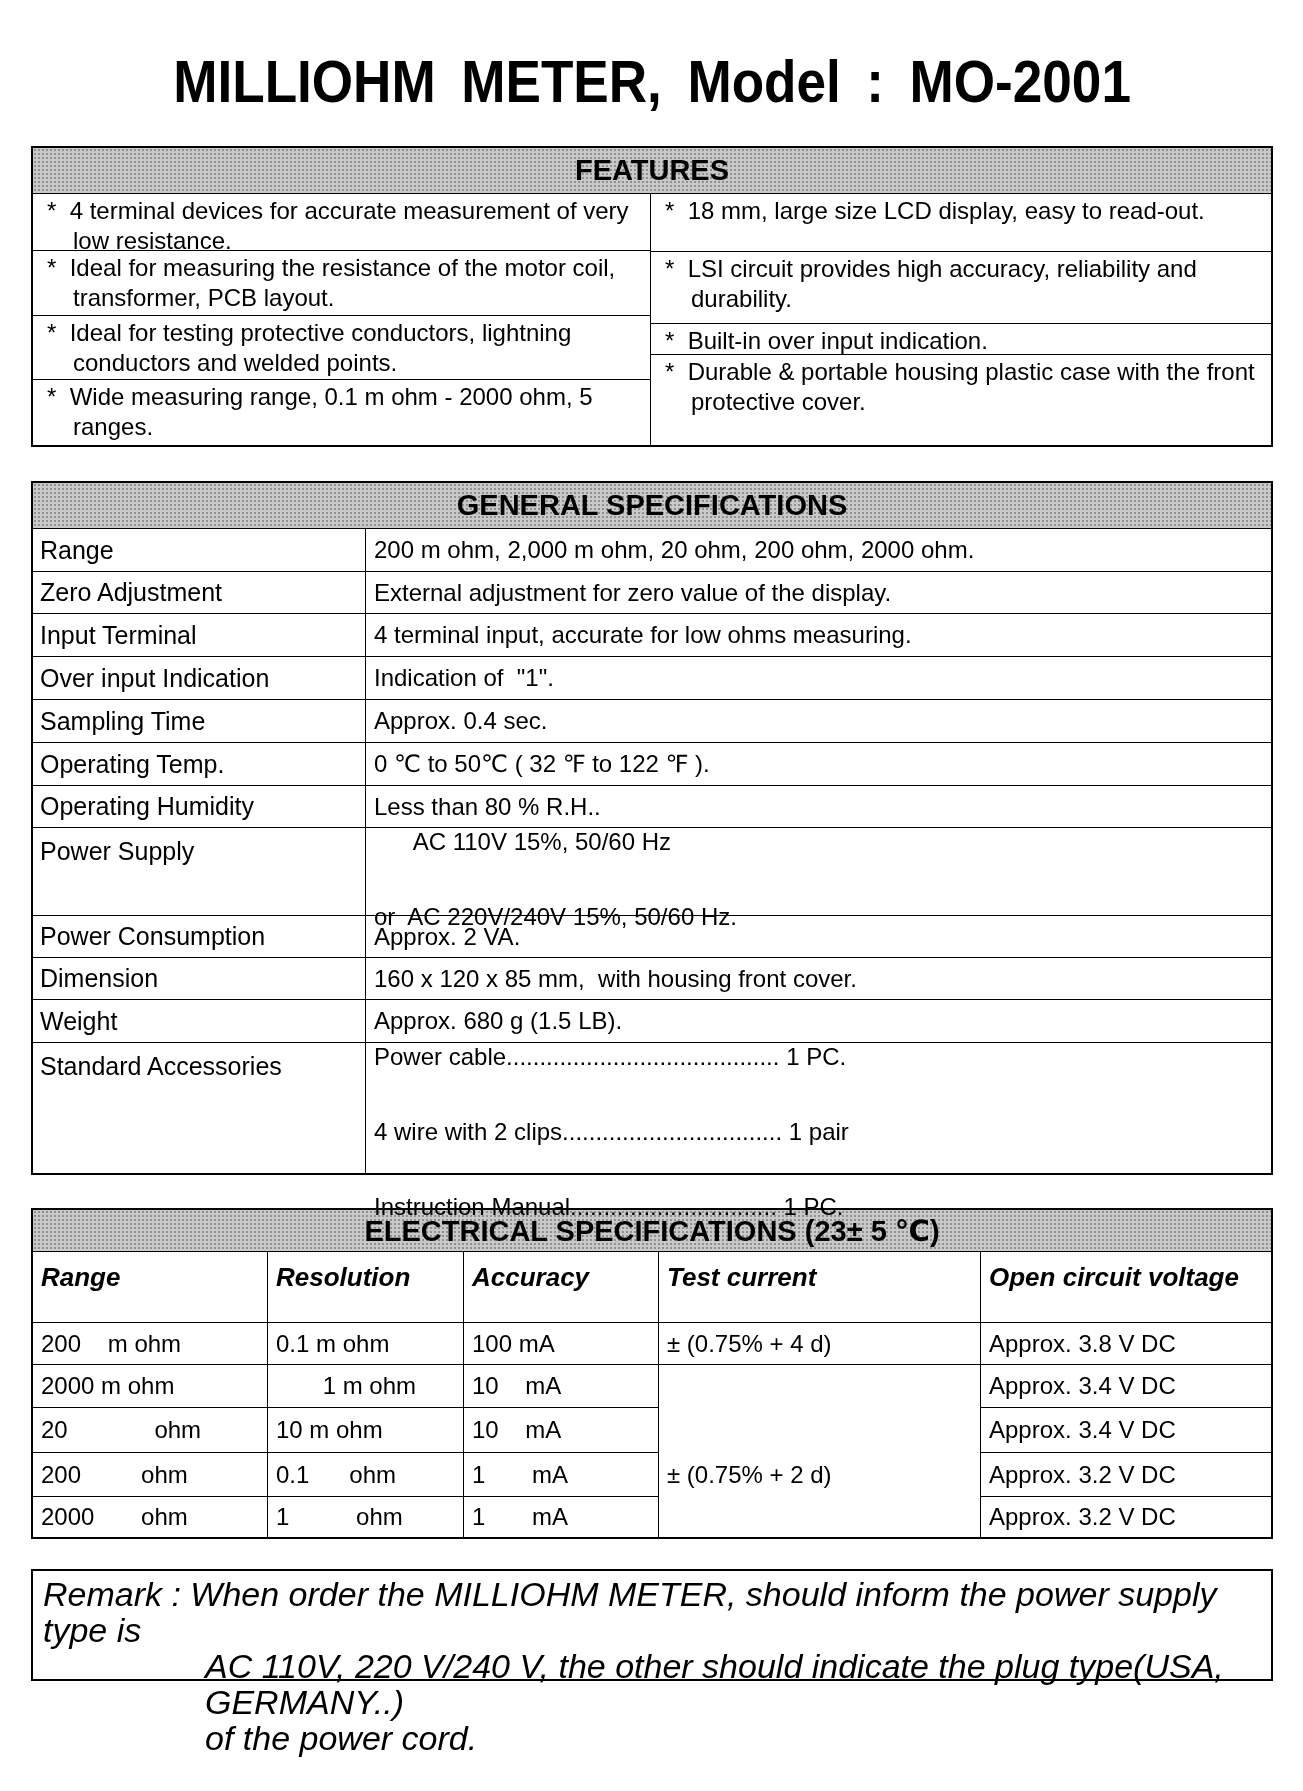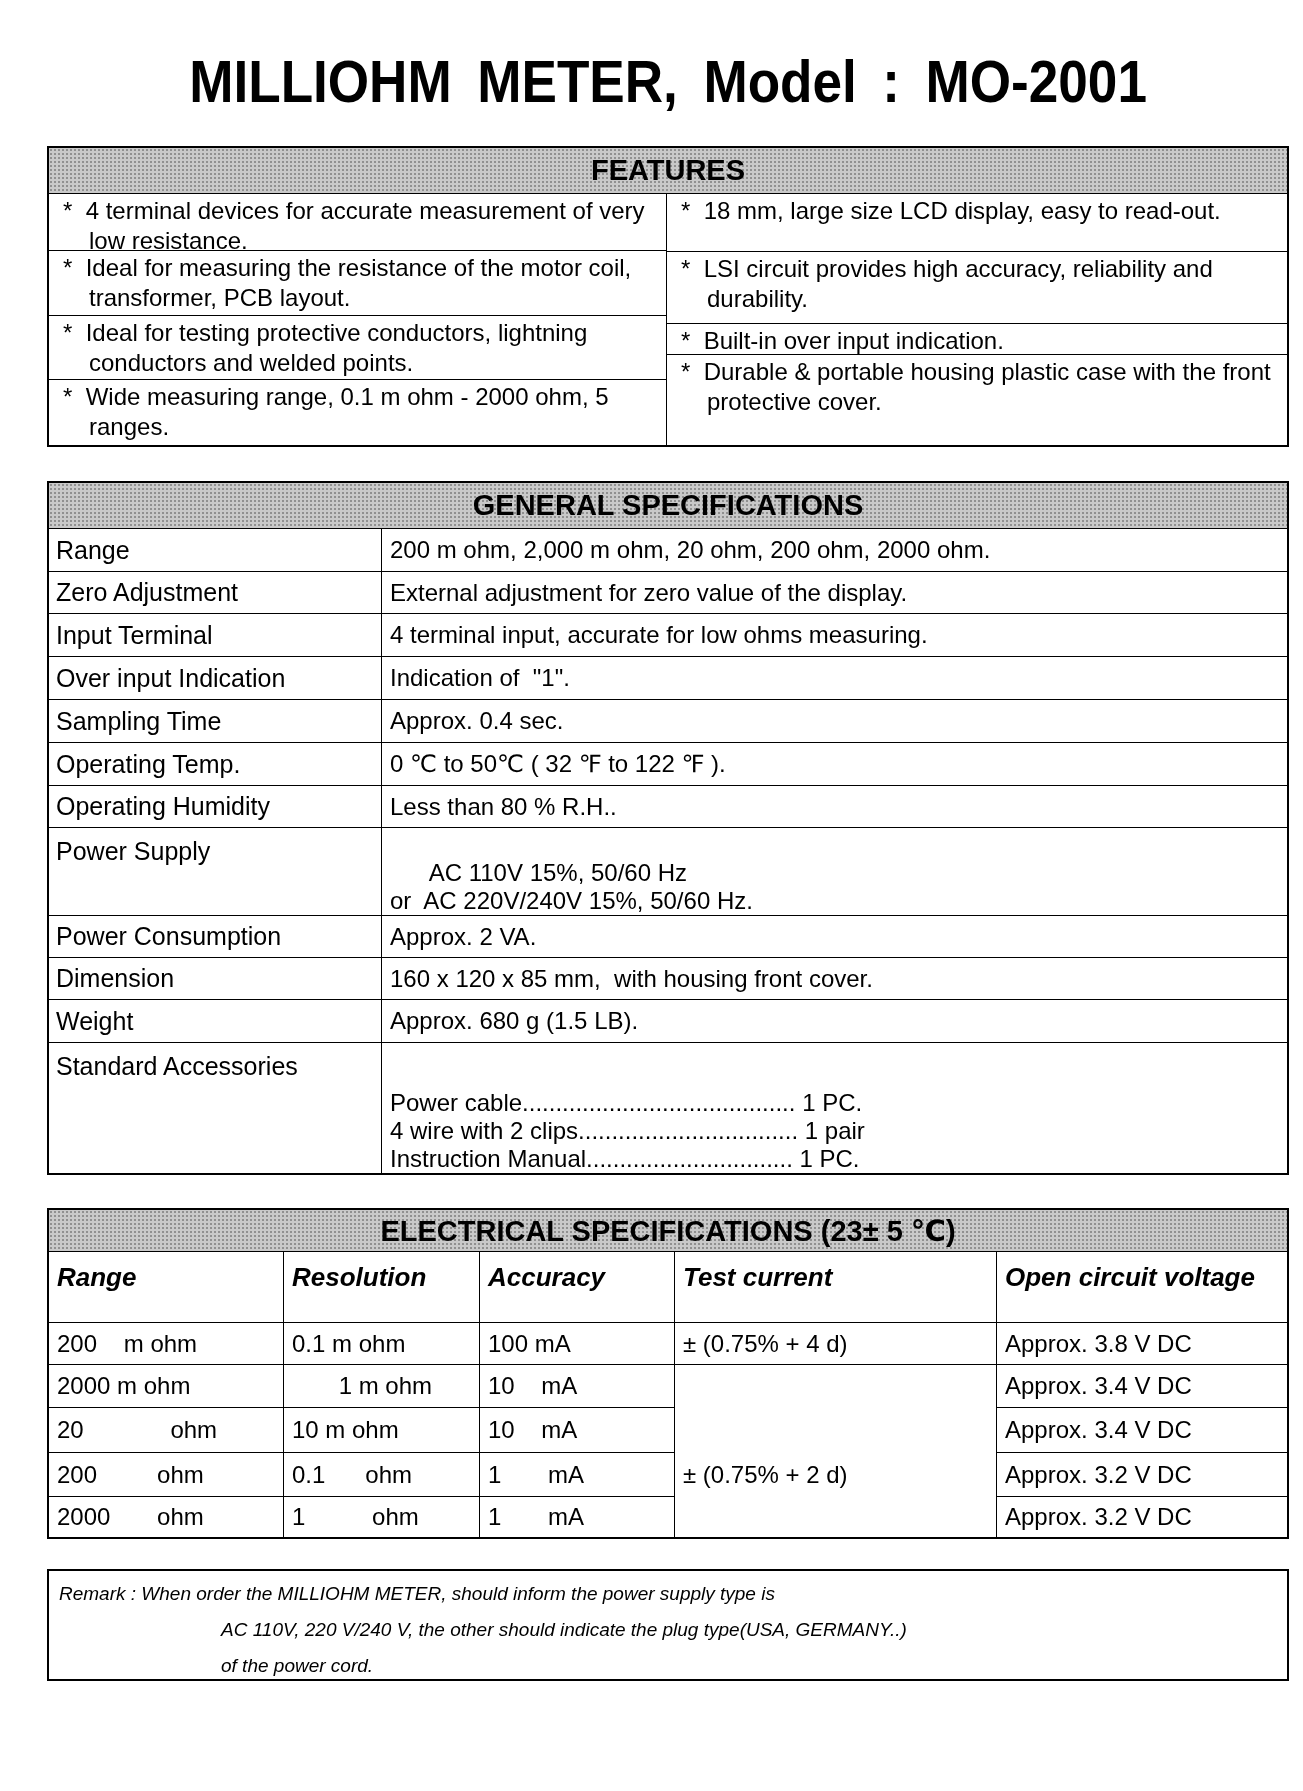--- a/index.html
+++ b/index.html
@@ -2,21 +2,21 @@
 <html><head>
 <meta charset="utf-8">
 <style>
   html,body{margin:0;padding:0;}
   body{
     width:1303px;height:1791px;box-sizing:border-box;
     background:#ffffff;color:#000;
     font-family:"Liberation Sans","DejaVu Sans",sans-serif;
     padding:50px 30px 0 31px;
   }
-  .page{width:1242px;margin-left:16px;}
+  .page{width:1242px;}
   
   .title-wrap{text-align:center;height:64px;margin-bottom:32px;}
   .title{
     display:inline-block;font-size:59px;font-weight:bold;letter-spacing:0px;
     word-spacing:12px;transform:scaleX(.9);transform-origin:center;
     white-space:nowrap;line-height:64px;
   }
   
   .tbl{border:2.5px solid #000;box-sizing:border-box;}
   .bar{
@@ -44,21 +44,21 @@
   .gs-row.last{border-bottom:none;}
   .gs-label{
     width:333px;box-sizing:border-box;border-right:1.5px solid #000;
     font-size:25px;display:flex;align-items:center;padding-left:7px;
   }
   .gs-label.top{align-items:flex-start;padding-top:9px;}
   .gs-value{
     flex:1;font-size:24px;display:flex;align-items:center;padding-left:8px;
     white-space:pre-wrap;
   }
-  .gs-multi{flex:1;display:flex;flex-direction:column;justify-content:flex-end;padding-left:8px;}
+  .gs-multi{flex:1;display:flex;flex-direction:column;justify-content:space-between;padding-left:8px;gap:47px;}
   .gs-multi .vline{font-size:24px;white-space:pre;}
   
   .es-grid{
     display:grid;
     grid-template-columns:235px 196px 195px 322px 292px;
     grid-template-rows:71px 42px 43px 45px 44px 40px;
   }
   .es-cell{
     box-sizing:border-box;border-right:1.5px solid #000;border-bottom:1.5px solid #000;
     display:flex;align-items:center;padding-left:8px;font-size:24px;white-space:pre;
@@ -69,21 +69,21 @@
   }
   .es-cell.lastcol{border-right:none;}
   .es-cell.lastrow{border-bottom:none;}
   .es-cell.acc-merged{
     grid-column:4;grid-row:3 / 7;border-bottom:none;
     padding-top:96px;align-items:flex-start;
   }
   
   .remark{
     border:2px solid #000;box-sizing:border-box;height:112px;
-    font-style:italic;font-size:19px;line-height:36px;padding:5px 10px 0 10px;
+    font-style:italic;font-size:34px;line-height:36px;padding:5px 10px 0 10px;
   }
   .remark .r2,.remark .r3{padding-left:162px;}
   .gap34{height:34px;} .gap33{height:33px;} .gap30{height:30px;}
 </style>
 </head>
 <body>
 
 <div class="page">
 
   <div class="title-wrap">

